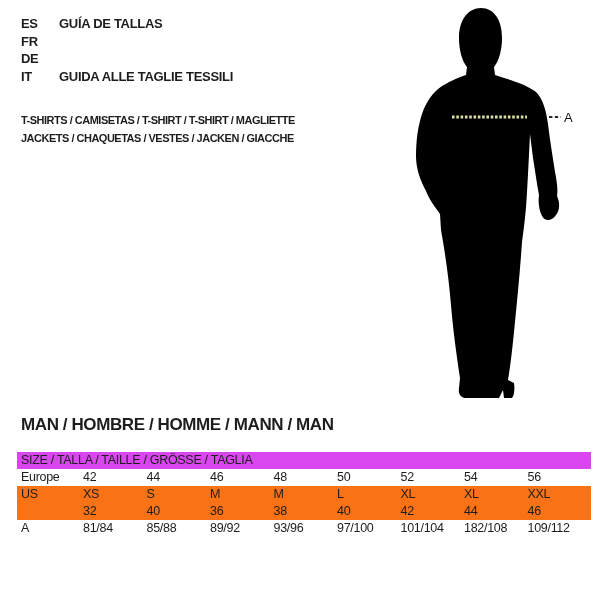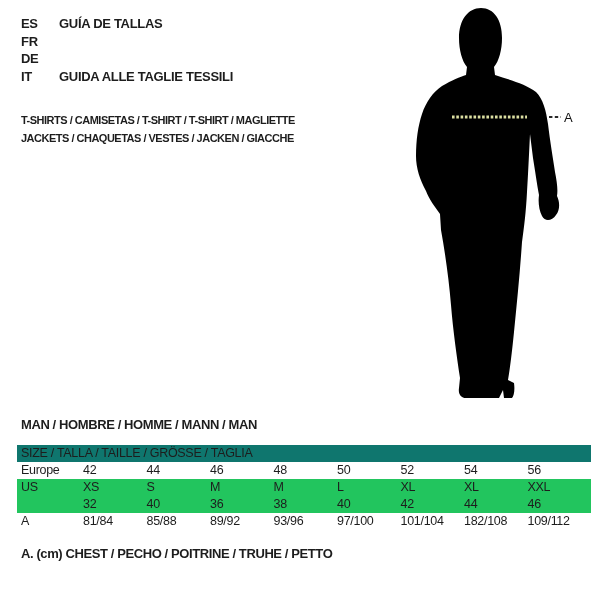--- a/index.html
+++ b/index.html
@@ -33,29 +33,29 @@
   
   .figure { position: absolute; left: 400px; top: 0; width: 200px; height: 410px; }
   .figure svg { display: block; }
   .measure-a-text {
     font-family: "Liberation Sans", sans-serif; font-size: 13px; font-weight: 500;
   }
 
   
   .section-heading {
     position: absolute; left: 21px; top: 416px;
-    font-weight: 700; font-size: 13px; letter-spacing: -0.4px;
+    font-weight: 700; font-size: 17px; letter-spacing: -0.4px;
     height: 17px; line-height: 17px; white-space: nowrap;
   }
 
   
   .size-table { position: absolute; left: 17px; top: 445px; width: 574px; font-size: 12.5px; letter-spacing: -0.3px; }
   .t-row { display: flex; height: 17px; line-height: 17px; }
-  .t-row.band-header { background: #0f766e; }
-  .t-row.band-light { background: #22c55e; }
+  .t-row.band-header { background: #d946ef; margin-top: 7px; }
+  .t-row.band-light { background: #f97316; }
   .t-header-cell { padding-left: 4px; white-space: nowrap; }
   .t-label { width: 66px; padding-left: 4px; }
   .t-cell { flex: 1; }
 
   
   .footnote {
     position: absolute; left: 21px; top: 545px;
     font-weight: 700; font-size: 13px; letter-spacing: -0.4px;
     height: 17px; line-height: 17px; white-space: nowrap;
   }
@@ -181,15 +181,14 @@
       <div class="t-cell">85/88</div>
       <div class="t-cell">89/92</div>
       <div class="t-cell">93/96</div>
       <div class="t-cell">97/100</div>
       <div class="t-cell">101/104</div>
       <div class="t-cell">182/108</div>
       <div class="t-cell">109/112</div>
     </div>
   </div>
 
-  <div class="footnote">A. (cm) CHEST / PECHO / POITRINE / TRUHE / PETTO</div>
 
 </div>
 
 </body></html>

